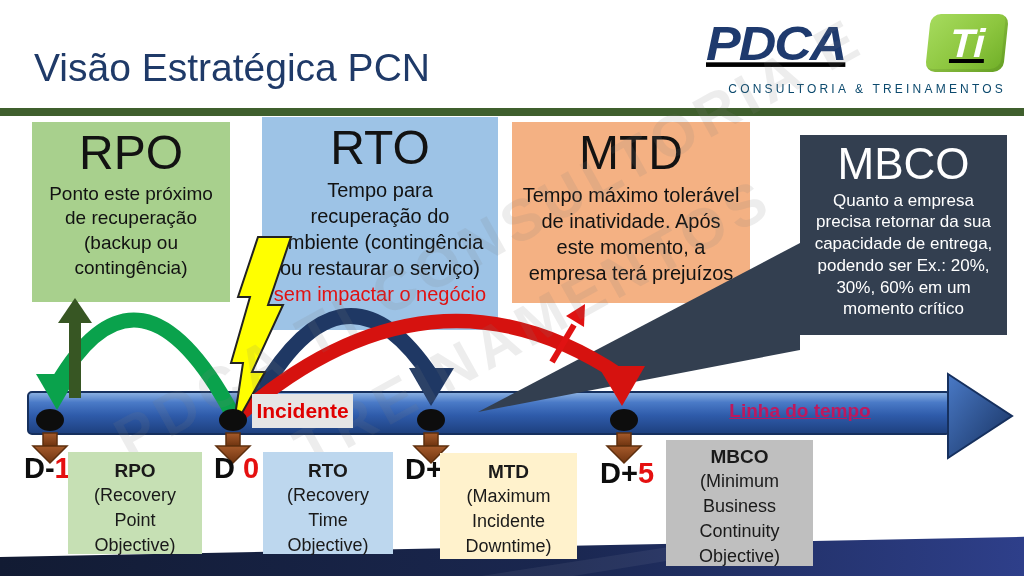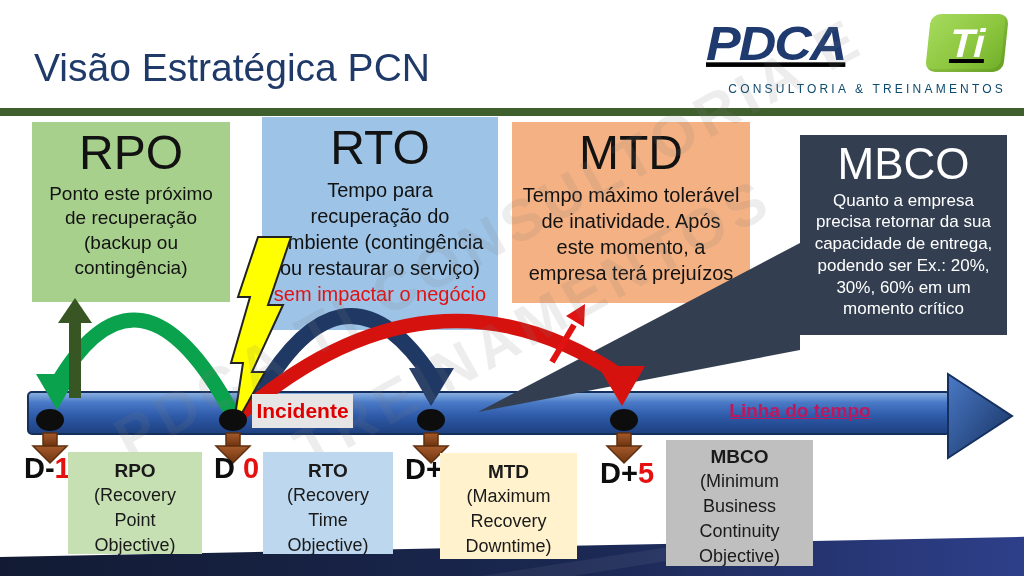--- a/index.html
+++ b/index.html
@@ -233,21 +233,21 @@
   </div>
   <div class="bbox bbox-rto">
     <div class="bbox-abbr">RTO</div>
     <div class="bbox-detail">(Recovery
 Time
 Objective)</div>
   </div>
   <div class="bbox bbox-mtd">
     <div class="bbox-abbr">MTD</div>
     <div class="bbox-detail">(Maximum
-Recovery
+Incidente
 Downtime)</div>
   </div>
   <div class="bbox bbox-mbco">
     <div class="bbox-abbr">MBCO</div>
     <div class="bbox-detail">(Minimum
 Business
 Continuity
 Objective)</div>
   </div>
 

